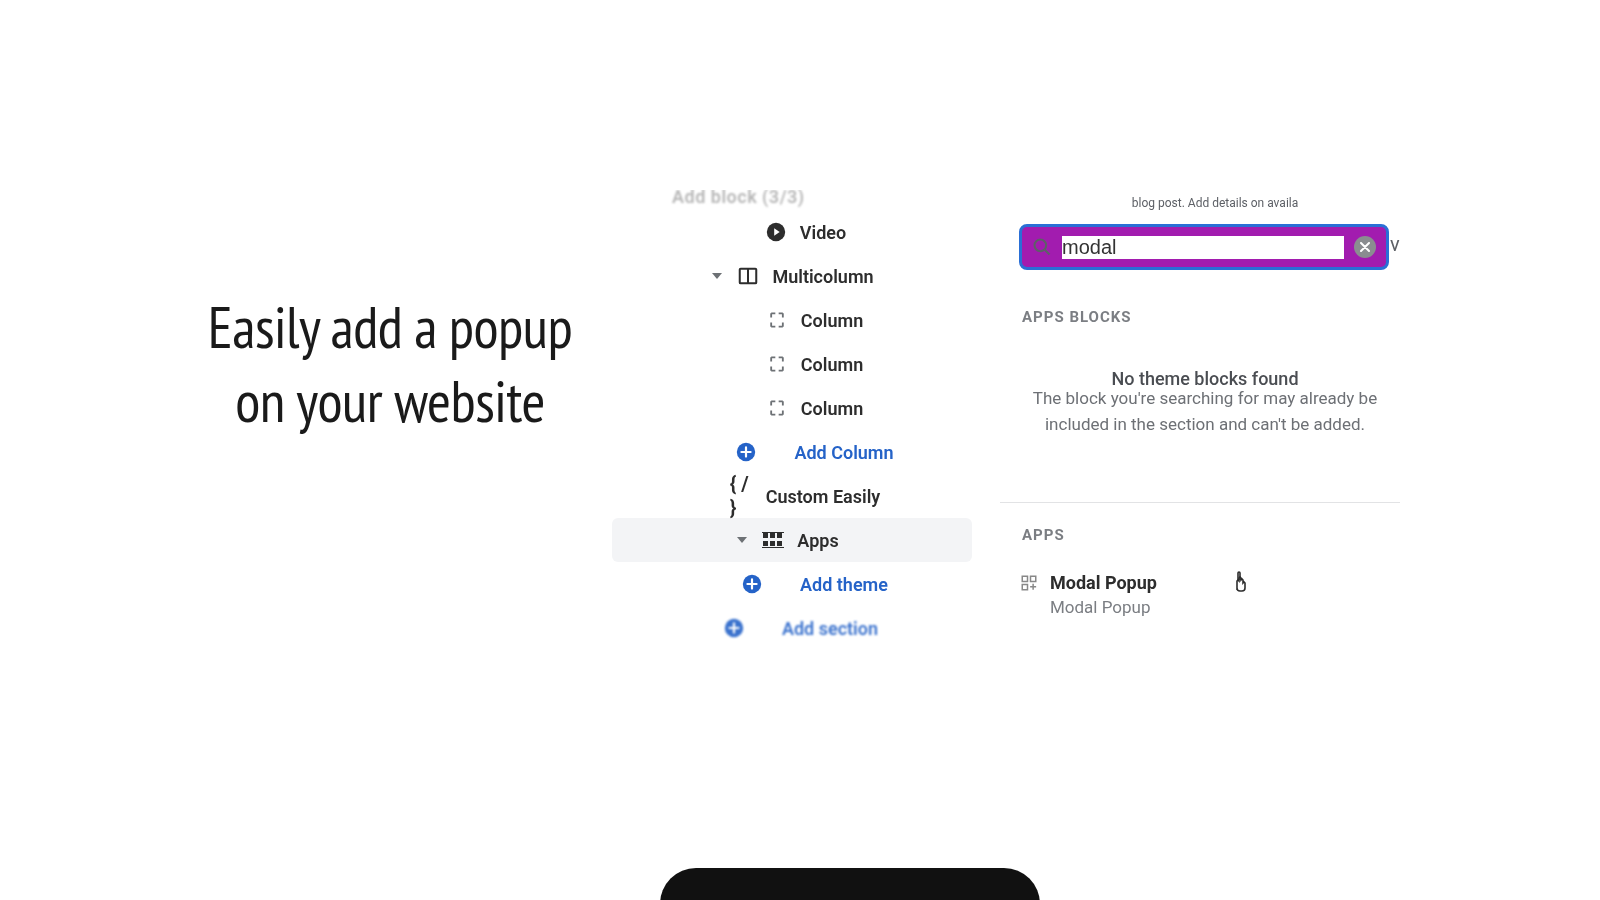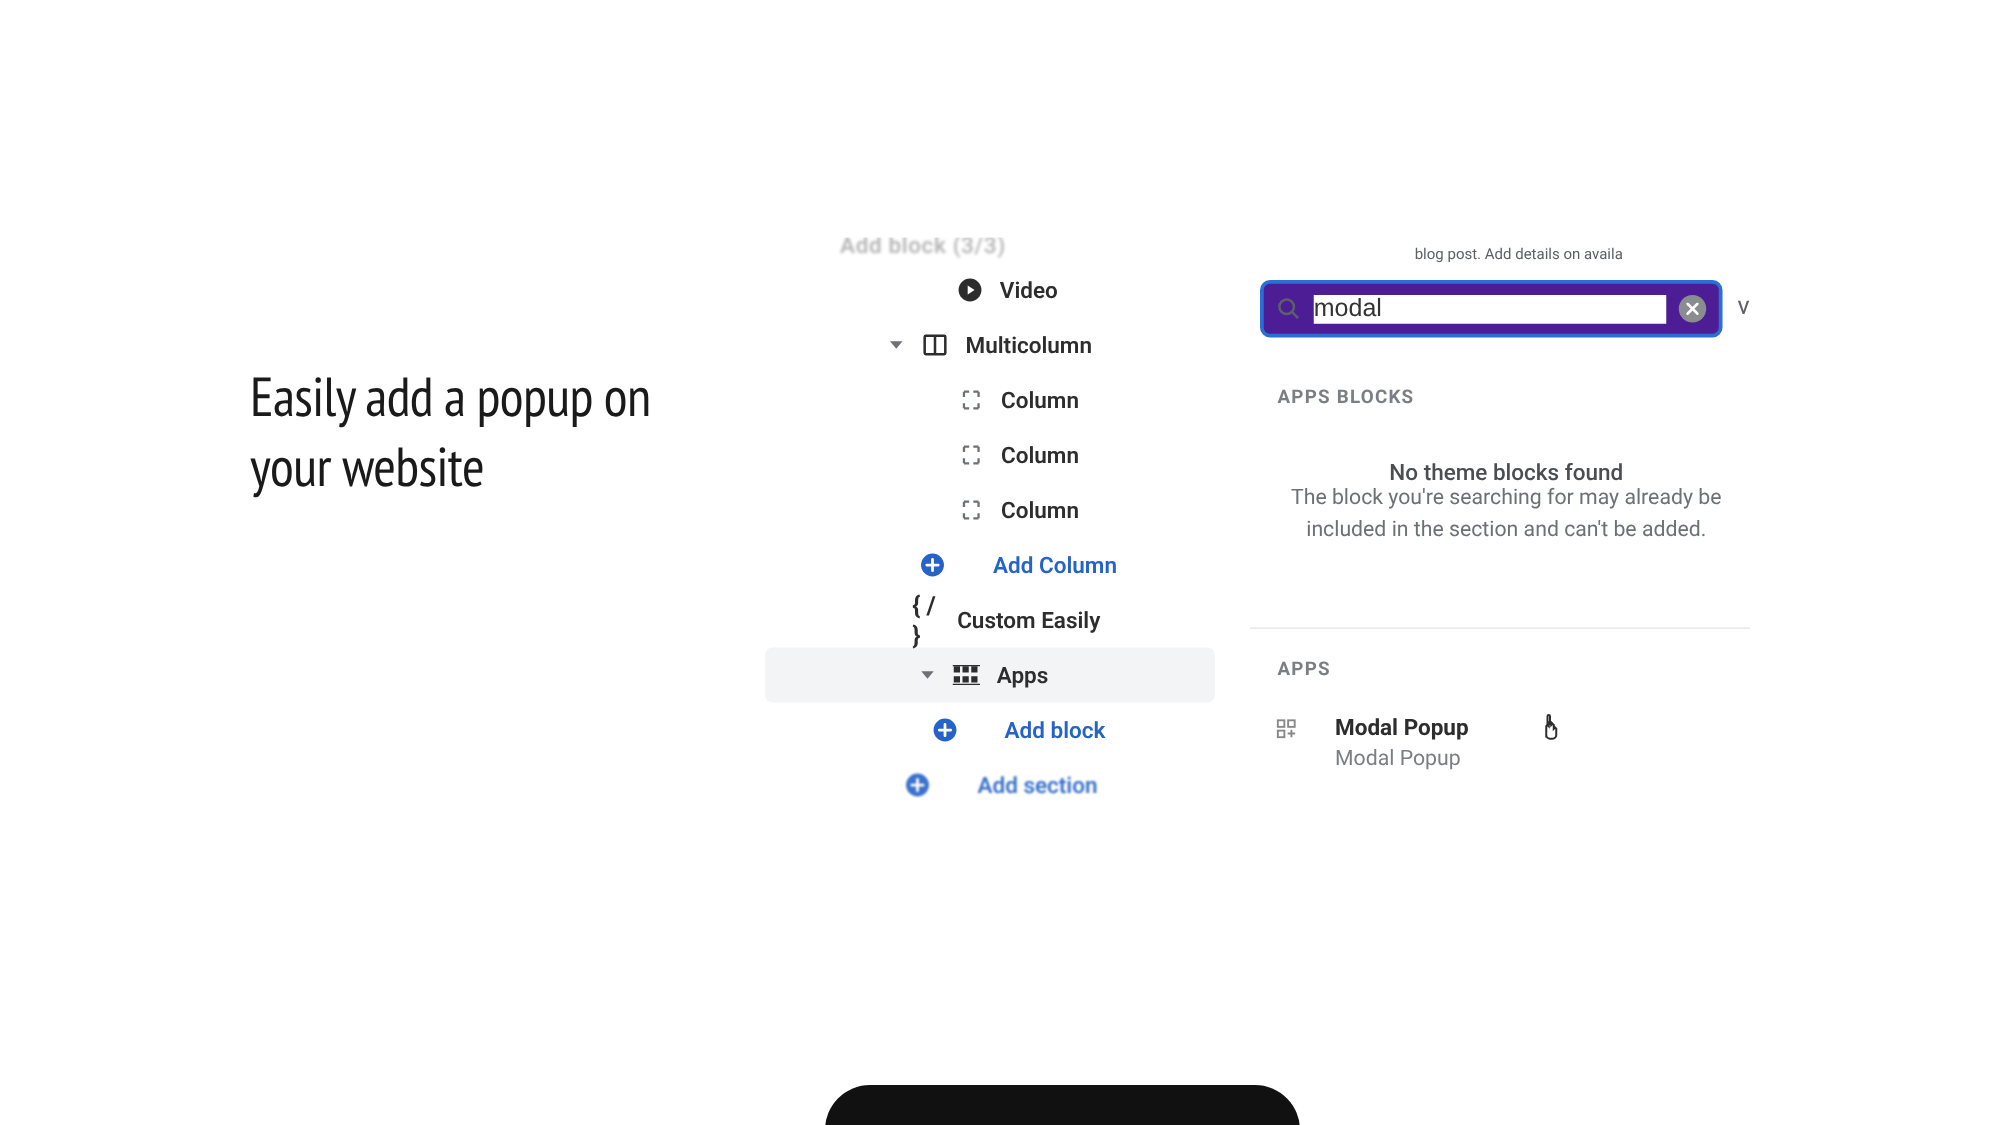--- a/index.html
+++ b/index.html
@@ -7,24 +7,25 @@
   .stage { position: relative; width: 1600px; height: 900px; }
 
   .headline {
     position: absolute;
     left: 200px;
     top: 290px;
     width: 380px;
     font-family: "PT Sans Narrow", "Arial Narrow", Arial, sans-serif;
     font-stretch: condensed;
     font-weight: 400;
-    font-size: 44px;
+    font-size: 58px;
     line-height: 1.28;
     color: #1a1a1a;
     letter-spacing: -0.5px;
+    text-align: center;
   }
 
   .shot {
     position: absolute;
     left: 600px;
     top: 190px;
     width: 800px;
     height: 480px;
     overflow: hidden;
     background: #fff;
@@ -79,30 +80,30 @@
     top: 6px; left: 0; width: 430px;
     text-align:center;
     color:#5d6066;
     font-size:12px;
     filter: blur(0.6px);
     white-space: nowrap;
     overflow: hidden;
   }
   .searchwrap {
     position:absolute;
-    top: 34px; left: 8px;
+    top: 34px; left: 19px;
     width: 370px;
     height: 46px;
     border: 3px solid #2a6fd6;
     border-radius: 8px;
     display:flex;
     align-items:center;
     padding: 0 10px;
     gap: 10px;
-    background:#4c1d95;
+    background:#a21caf;
   }
   .searchwrap input {
     flex:1;
     border:none;
     outline:none;
     font-size:20px;
     color:#333;
   }
   .clearbtn {
     width:22px;height:22px;border-radius:50%;
@@ -143,21 +144,21 @@
   .divider {
     position:absolute;
     left:0; width:430px; height:1px;
     background:#e2e3e5;
   }
 
   .appitem {
     position:absolute;
     left:20px; width:380px;
     display:flex; align-items:flex-start;
-    gap:28px;
+    gap:10px;
     padding-top:6px;
   }
   .appicon { width:20px; color:#888; padding-top:2px; font-size:14px; }
   .apptexts { display:flex; flex-direction:column; gap:4px; }
   .appname { font-weight:700; color:#2d2d2d; font-size:18px; }
   .appsub  { color:#7b7e83; font-size:17px; }
   .cursor {
     position:absolute;
     color:#2d2d2d;
     font-size:18px;
@@ -273,21 +274,21 @@
         <span>Apps</span>
       </div>
 
       <div class="row grandchild add">
         <span class="icon">
           <svg width="22" height="22" viewBox="0 0 24 24">
               <circle cx="12" cy="12" r="10" fill="#2563c8"></circle>
               <path d="M12 7v10M7 12h10" stroke="#fff" stroke-width="2.4" stroke-linecap="round"></path>
             </svg>
         </span>
-        <span>Add block</span>
+        <span>Add theme</span>
       </div>
 
       <div class="row add" style="padding-left:16px;filter:blur(0.8px);opacity:0.9">
         <span class="icon">
           <svg width="22" height="22" viewBox="0 0 24 24">
               <circle cx="12" cy="12" r="10" fill="#2563c8"></circle>
               <path d="M12 7v10M7 12h10" stroke="#fff" stroke-width="2.4" stroke-linecap="round"></path>
             </svg>
         </span>
         <span>Add section</span>

